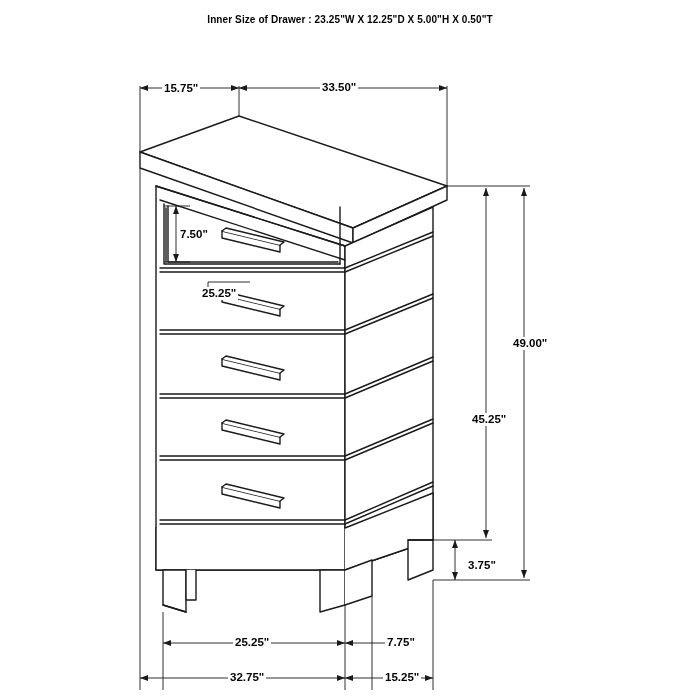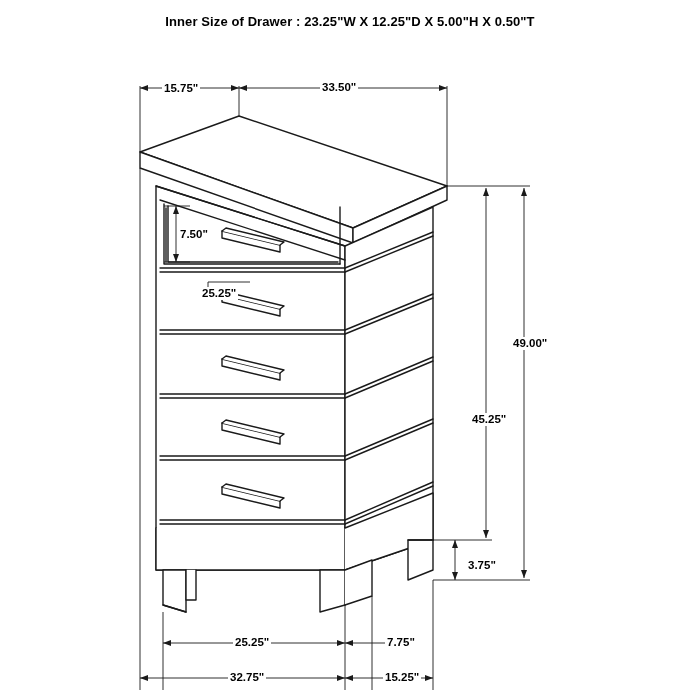--- a/index.html
+++ b/index.html
@@ -19,21 +19,21 @@
     position: relative;
     width: 700px;
     height: 700px;
   }
   #title {
     position: absolute;
     top: 14px;
     left: 0;
     width: 700px;
     text-align: center;
-    font-size: 13px;
+    font-size: 10px;
     font-weight: bold;
     letter-spacing: 0.1px;
   }
   svg.diagram {
     position: absolute;
     top: 0;
     left: 0;
   }
   .dimlabel {
     position: absolute;

